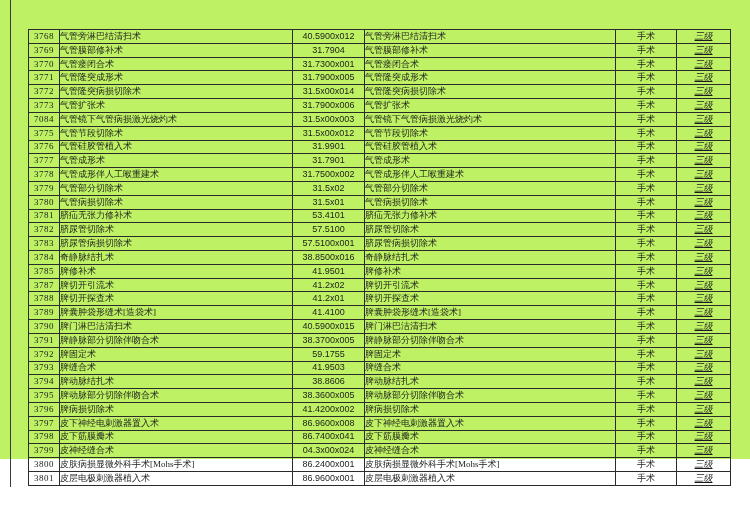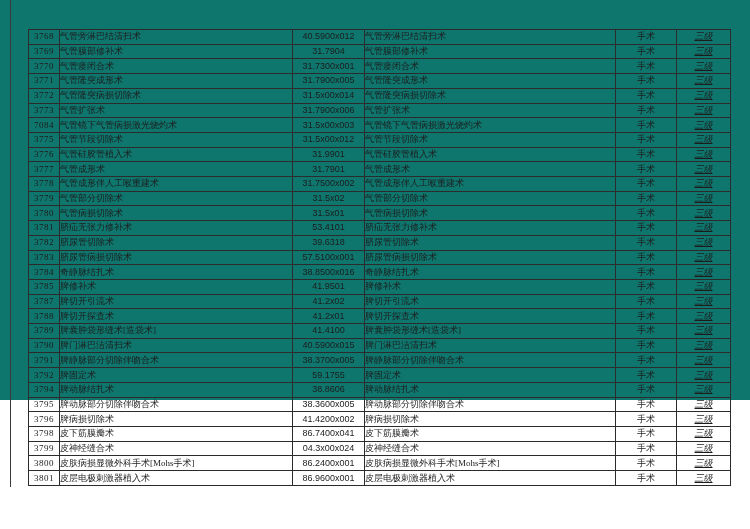--- a/index.html
+++ b/index.html
@@ -7,22 +7,22 @@
     padding: 0;
     width: 750px;
     height: 529px;
     background: #ffffff;
     overflow: hidden;
     font-family: "Liberation Serif", "DejaVu Serif", serif;
   }
   .page {
     position: relative;
     width: 750px;
-    height: 400px;
-    background: #0f766e;
+    height: 459px;
+    background: #bef264;
   }
   .margin-line {
     position: absolute;
     left: 10px;
     top: 0;
     width: 1px;
     height: 487px;
     background: #3a3a3a;
   }
   table.proc-table {
@@ -199,21 +199,21 @@
       <td class="c-no">3781</td>
       <td class="c-name">脐疝无张力修补术</td>
       <td class="c-code">53.4101</td>
       <td class="c-name">脐疝无张力修补术</td>
       <td class="c-type">手术</td>
       <td class="c-level">三级</td>
     </tr>
         <tr>
       <td class="c-no">3782</td>
       <td class="c-name">脐尿管切除术</td>
-      <td class="c-code">39.6318</td>
+      <td class="c-code">57.5100</td>
       <td class="c-name">脐尿管切除术</td>
       <td class="c-type">手术</td>
       <td class="c-level">三级</td>
     </tr>
         <tr>
       <td class="c-no">3783</td>
       <td class="c-name">脐尿管病损切除术</td>
       <td class="c-code">57.5100x001</td>
       <td class="c-name">脐尿管病损切除术</td>
       <td class="c-type">手术</td>
@@ -277,20 +277,28 @@
     </tr>
         <tr>
       <td class="c-no">3792</td>
       <td class="c-name">脾固定术</td>
       <td class="c-code">59.1755</td>
       <td class="c-name">脾固定术</td>
       <td class="c-type">手术</td>
       <td class="c-level">三级</td>
     </tr>
         <tr>
+      <td class="c-no">3793</td>
+      <td class="c-name">脾缝合术</td>
+      <td class="c-code">41.9503</td>
+      <td class="c-name">脾缝合术</td>
+      <td class="c-type">手术</td>
+      <td class="c-level">三级</td>
+    </tr>
+        <tr>
       <td class="c-no">3794</td>
       <td class="c-name">脾动脉结扎术</td>
       <td class="c-code">38.8606</td>
       <td class="c-name">脾动脉结扎术</td>
       <td class="c-type">手术</td>
       <td class="c-level">三级</td>
     </tr>
         <tr>
       <td class="c-no">3795</td>
       <td class="c-name">脾动脉部分切除伴吻合术</td>
@@ -301,20 +309,28 @@
     </tr>
         <tr>
       <td class="c-no">3796</td>
       <td class="c-name">脾病损切除术</td>
       <td class="c-code">41.4200x002</td>
       <td class="c-name">脾病损切除术</td>
       <td class="c-type">手术</td>
       <td class="c-level">三级</td>
     </tr>
         <tr>
+      <td class="c-no">3797</td>
+      <td class="c-name">皮下神经电刺激器置入术</td>
+      <td class="c-code">86.9600x008</td>
+      <td class="c-name">皮下神经电刺激器置入术</td>
+      <td class="c-type">手术</td>
+      <td class="c-level">三级</td>
+    </tr>
+        <tr>
       <td class="c-no">3798</td>
       <td class="c-name">皮下筋膜瓣术</td>
       <td class="c-code">86.7400x041</td>
       <td class="c-name">皮下筋膜瓣术</td>
       <td class="c-type">手术</td>
       <td class="c-level">三级</td>
     </tr>
         <tr>
       <td class="c-no">3799</td>
       <td class="c-name">皮神经缝合术</td>

